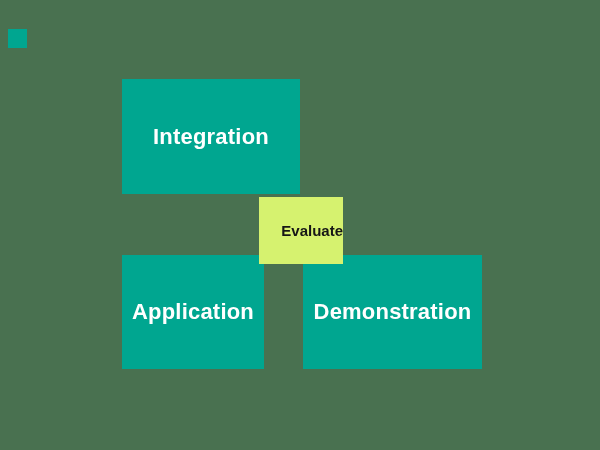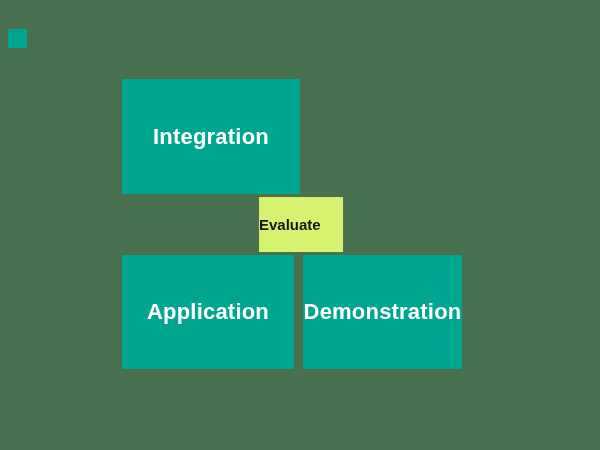--- a/index.html
+++ b/index.html
@@ -42,33 +42,33 @@
     display: flex;
     align-items: center;
     justify-content: center;
     font-weight: bold;
     font-size: 22px;
     letter-spacing: 0.2px;
     text-align: center;
   }
   .card-integration   { left: 122px; top: 79px;  width: 178px; height: 115px; }
   .card-activation    { left: 303px; top: 79px;  width: 179px; height: 115px; }
-  .card-application   { left: 122px; top: 255px; width: 172px; height: 114px; }
-  .card-demonstration { left: 303px; top: 255px; width: 159px; height: 114px; }
+  .card-application   { left: 122px; top: 255px; width: 142px; height: 114px; }
+  .card-demonstration { left: 303px; top: 255px; width: 179px; height: 114px; }
   .evaluate-badge {
     position: absolute;
     left: 259px;
     top: 197px;
     width: 84px;
-    height: 55px;
+    height: 67px;
     background: var(--evaluate_bg);
     color: var(--evaluate_text);
     display: flex;
     align-items: center;
-    justify-content: flex-start;
+    justify-content: flex-end;
     font-weight: bold;
     font-size: 15px;
   }
 </style>
 </head>
 <body>
 
 <div class="stage">
 
   <div class="accent-square"></div>

